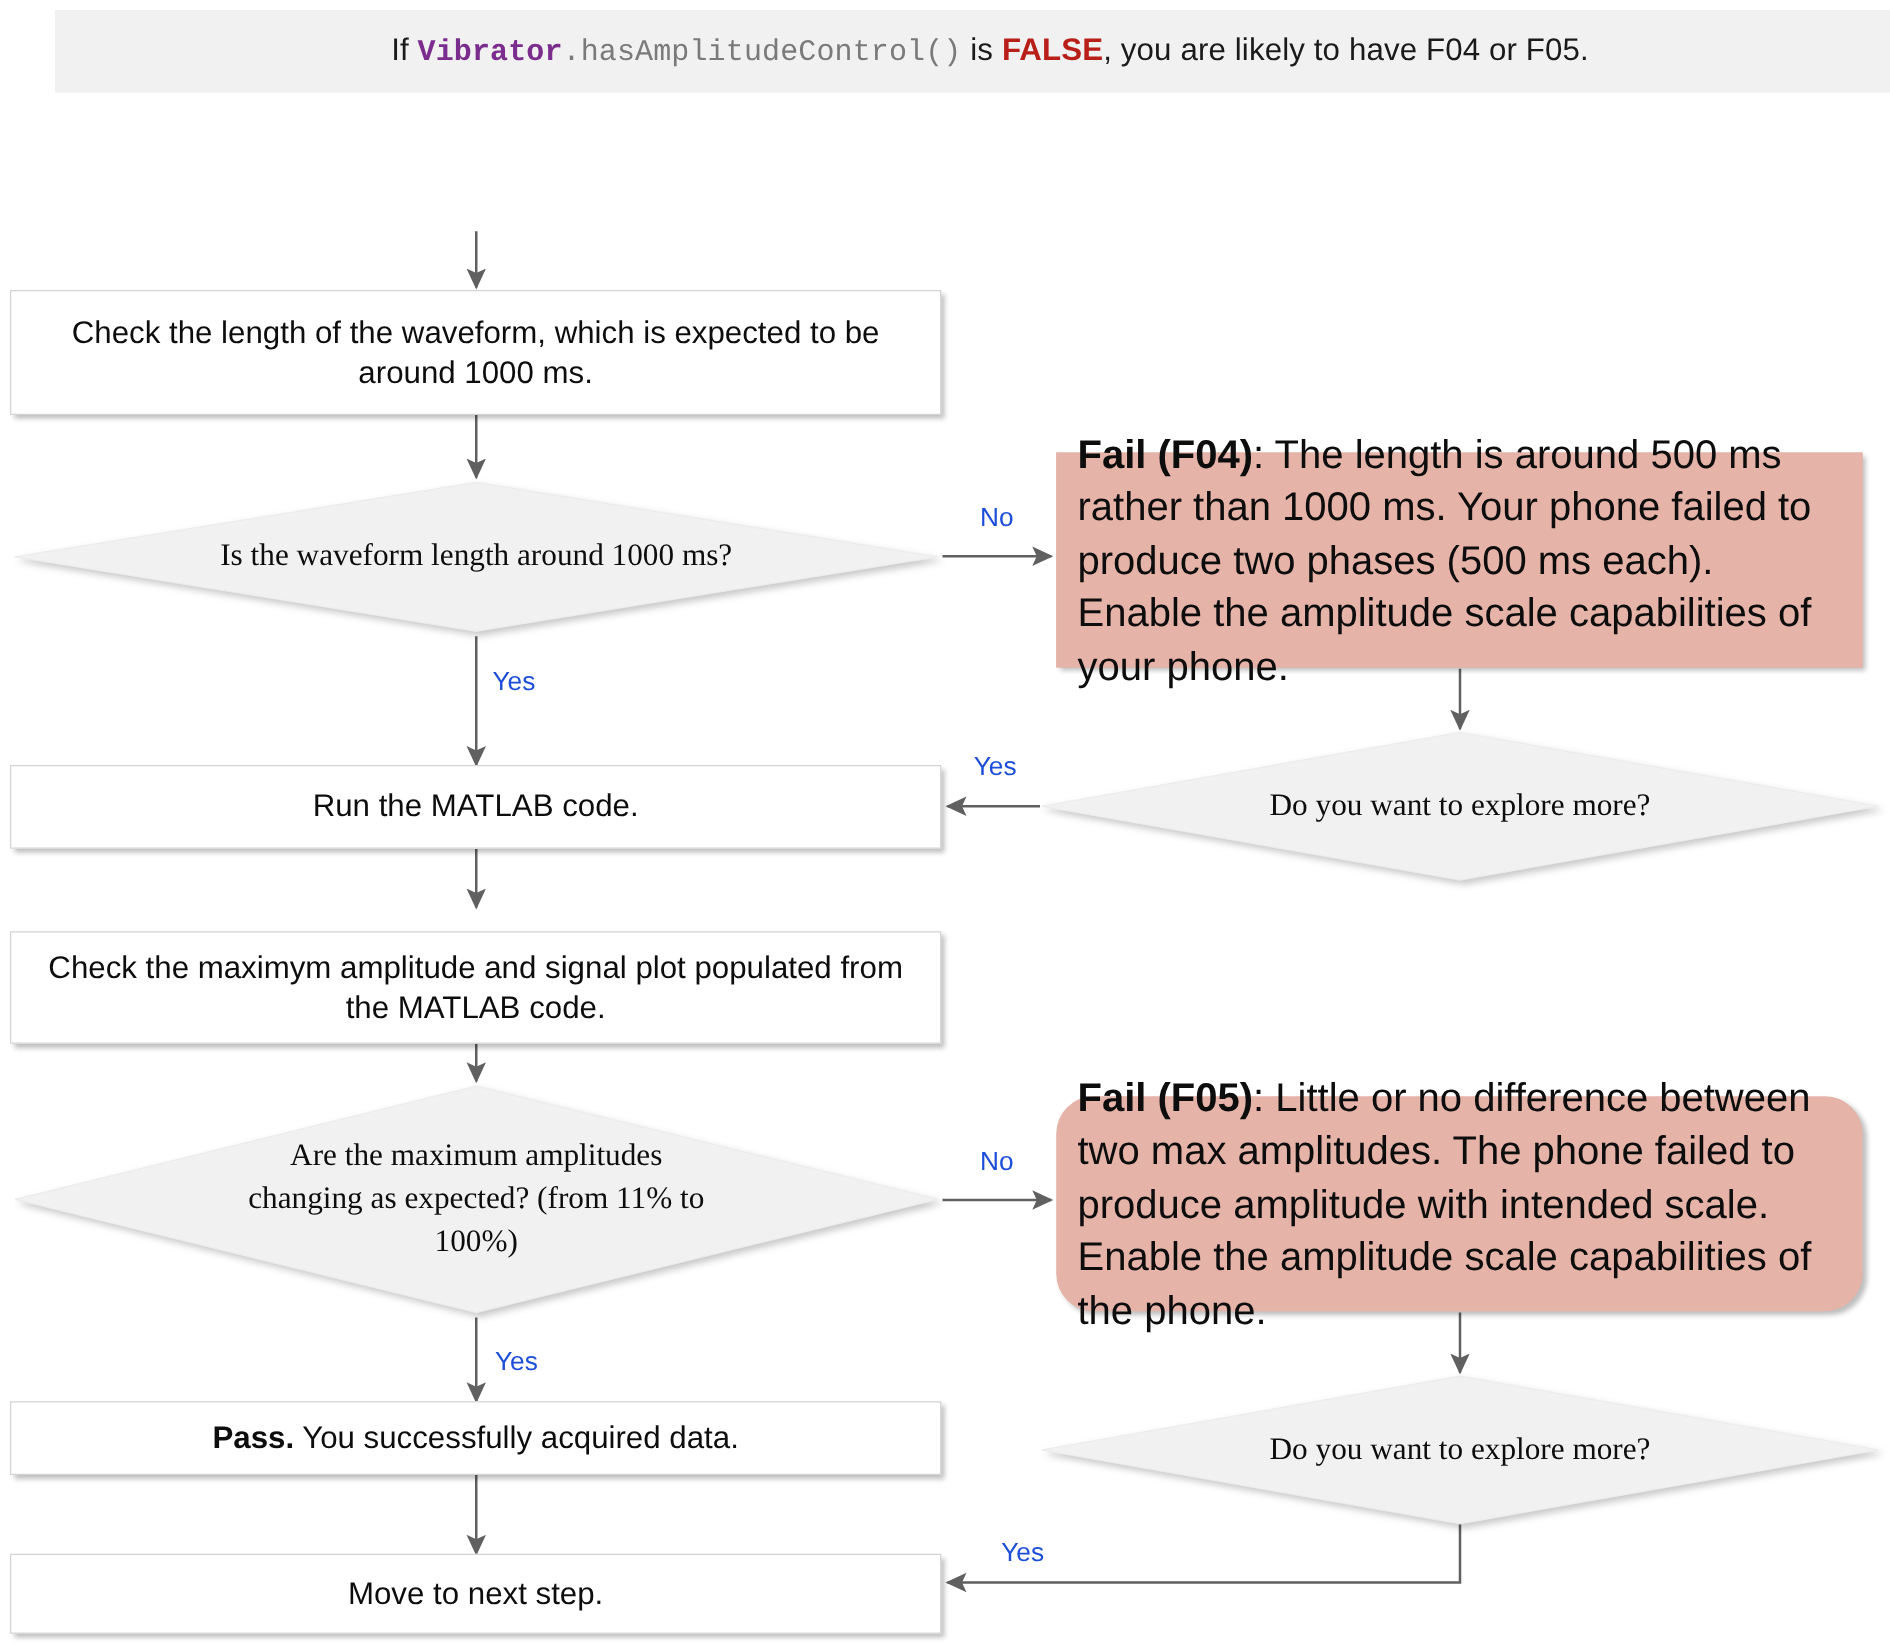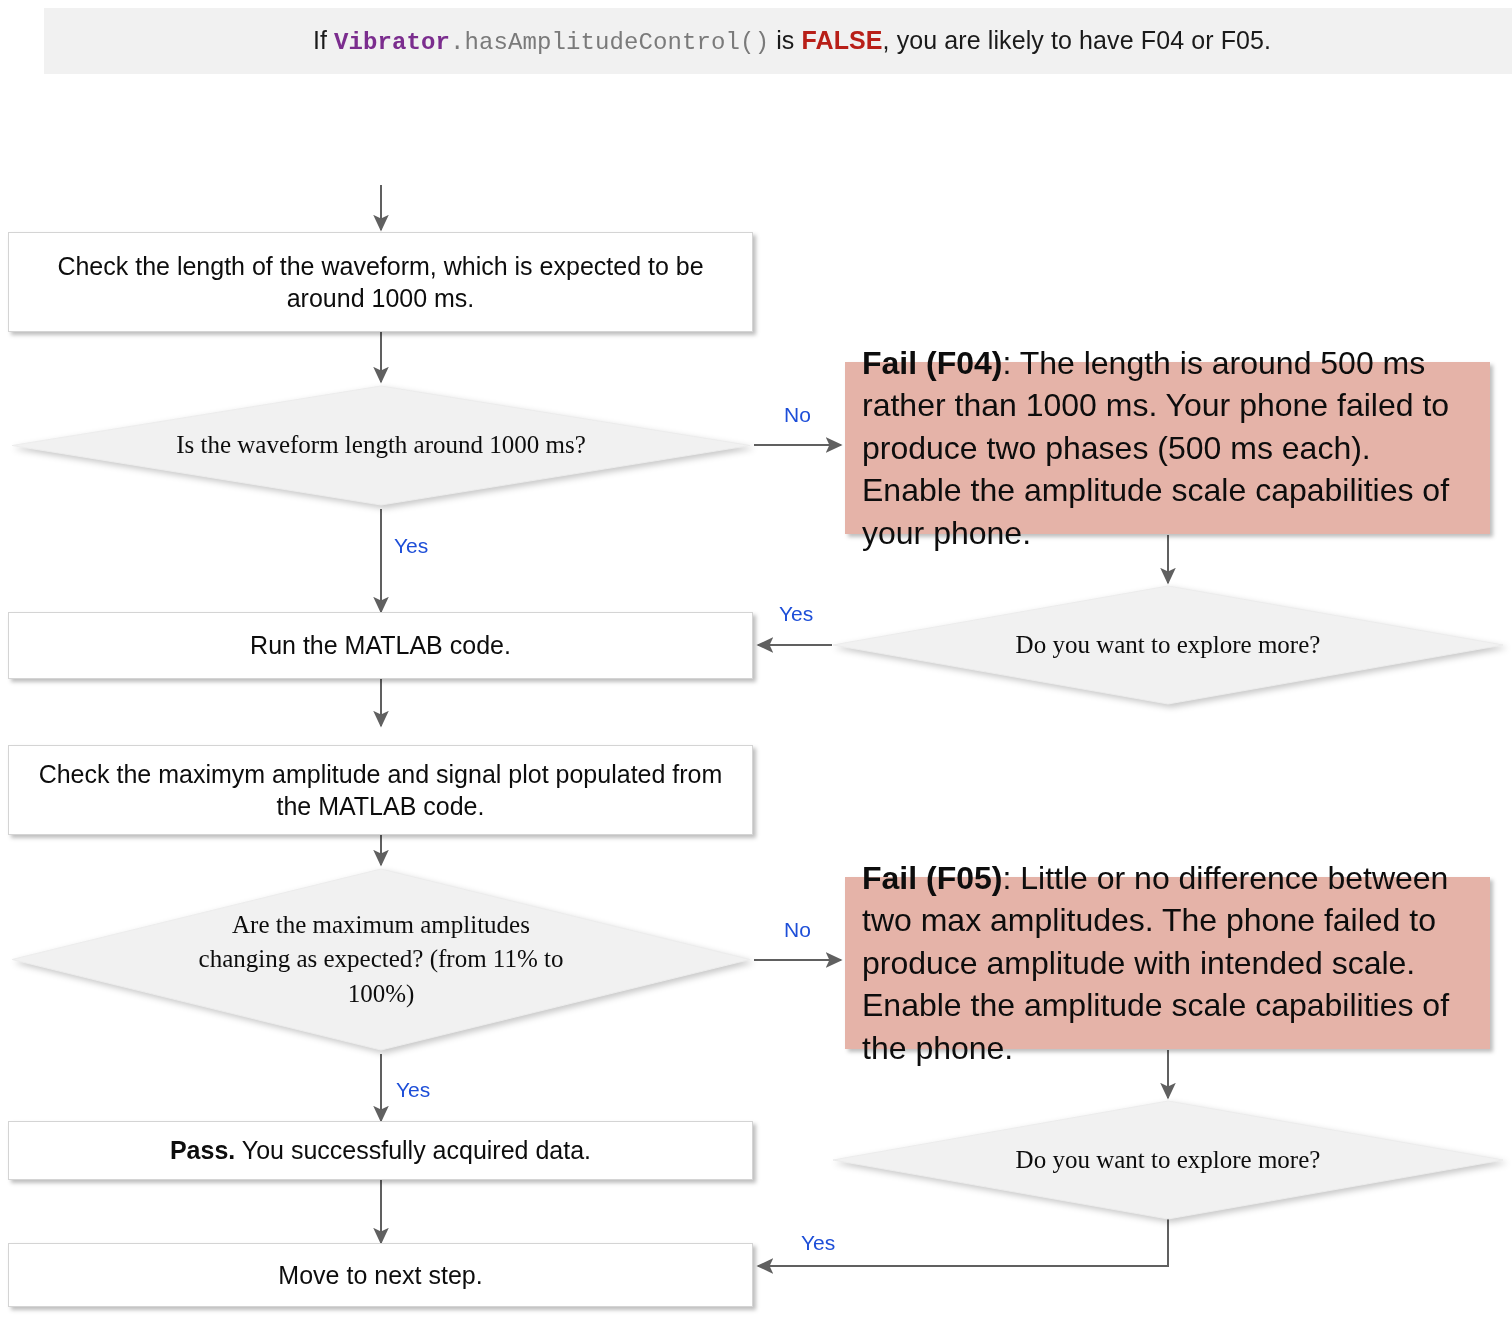--- a/index.html
+++ b/index.html
@@ -215,21 +215,21 @@
     </span>
   </div>
 
   <div class="diamond-wrap" style="left:830px; top:583px; width:676px; height:124px;">
     <svg class="diamond-shape" viewBox="0 0 676 124" preserveAspectRatio="none" style="filter: drop-shadow(rgba(0, 0, 0, 0.22) 3px 3px 3px);">
       <polygon points="338,3 673,62 338,121 3,62" fill="#f1f1f1" stroke="#ececec" stroke-width="1"></polygon>
     </svg>
     <div class="diamond-label" style="width:48%">Do you want to explore more?</div>
   </div>
 
-  <div class="node fail" style="left:845px; top:877px; width:645px; height:172px;">
+  <div class="node fail" style="left:845px; top:877px; width:645px; height:172px;border-radius:30px;">
     <span>
       <b>Fail (F05)</b><span>: Little or no difference between two max amplitudes. The phone failed to produce amplitude with intended scale. Enable the amplitude scale capabilities of the phone.</span>
     </span>
   </div>
 
   <div class="diamond-wrap" style="left:830px; top:1098px; width:676px; height:124px;">
     <svg class="diamond-shape" viewBox="0 0 676 124" preserveAspectRatio="none" style="filter: drop-shadow(rgba(0, 0, 0, 0.22) 3px 3px 3px);">
       <polygon points="338,3 673,62 338,121 3,62" fill="#f1f1f1" stroke="#ececec" stroke-width="1"></polygon>
     </svg>
     <div class="diamond-label" style="width:48%">Do you want to explore more?</div>

